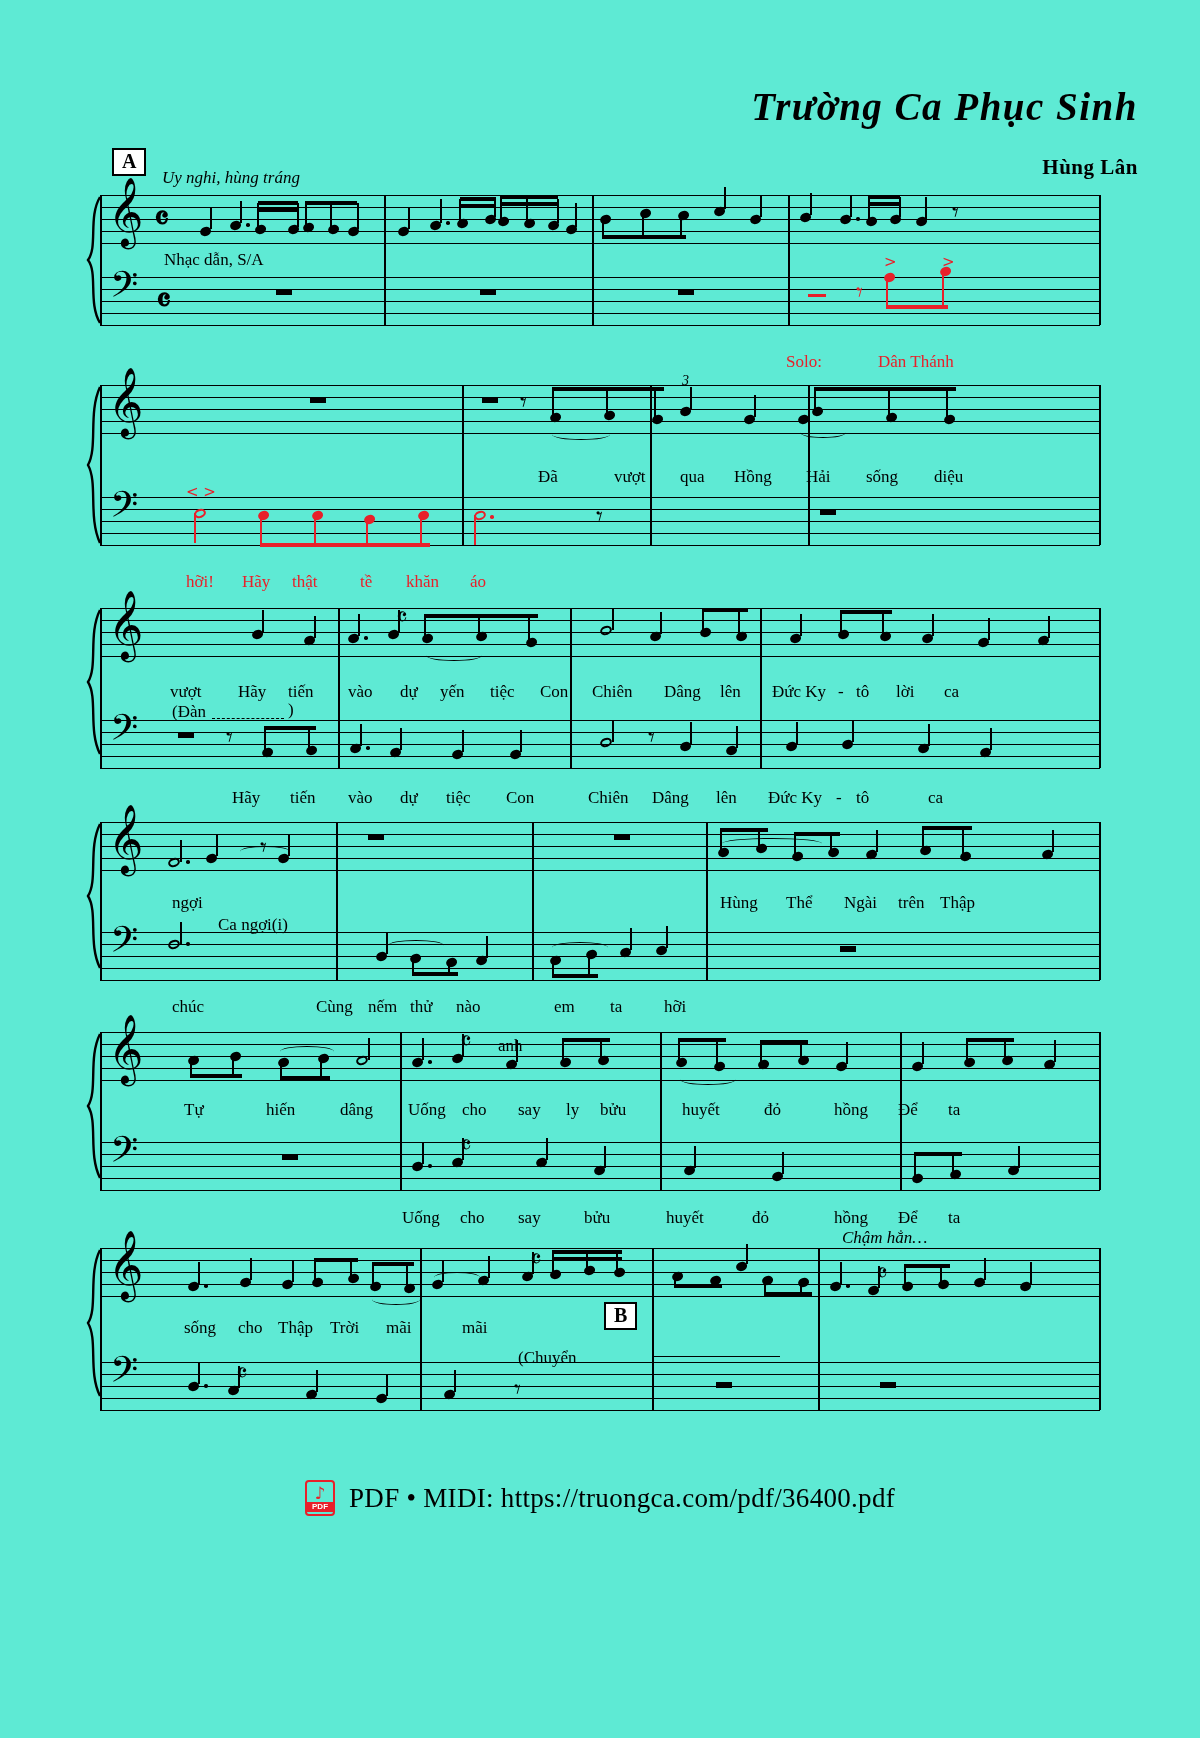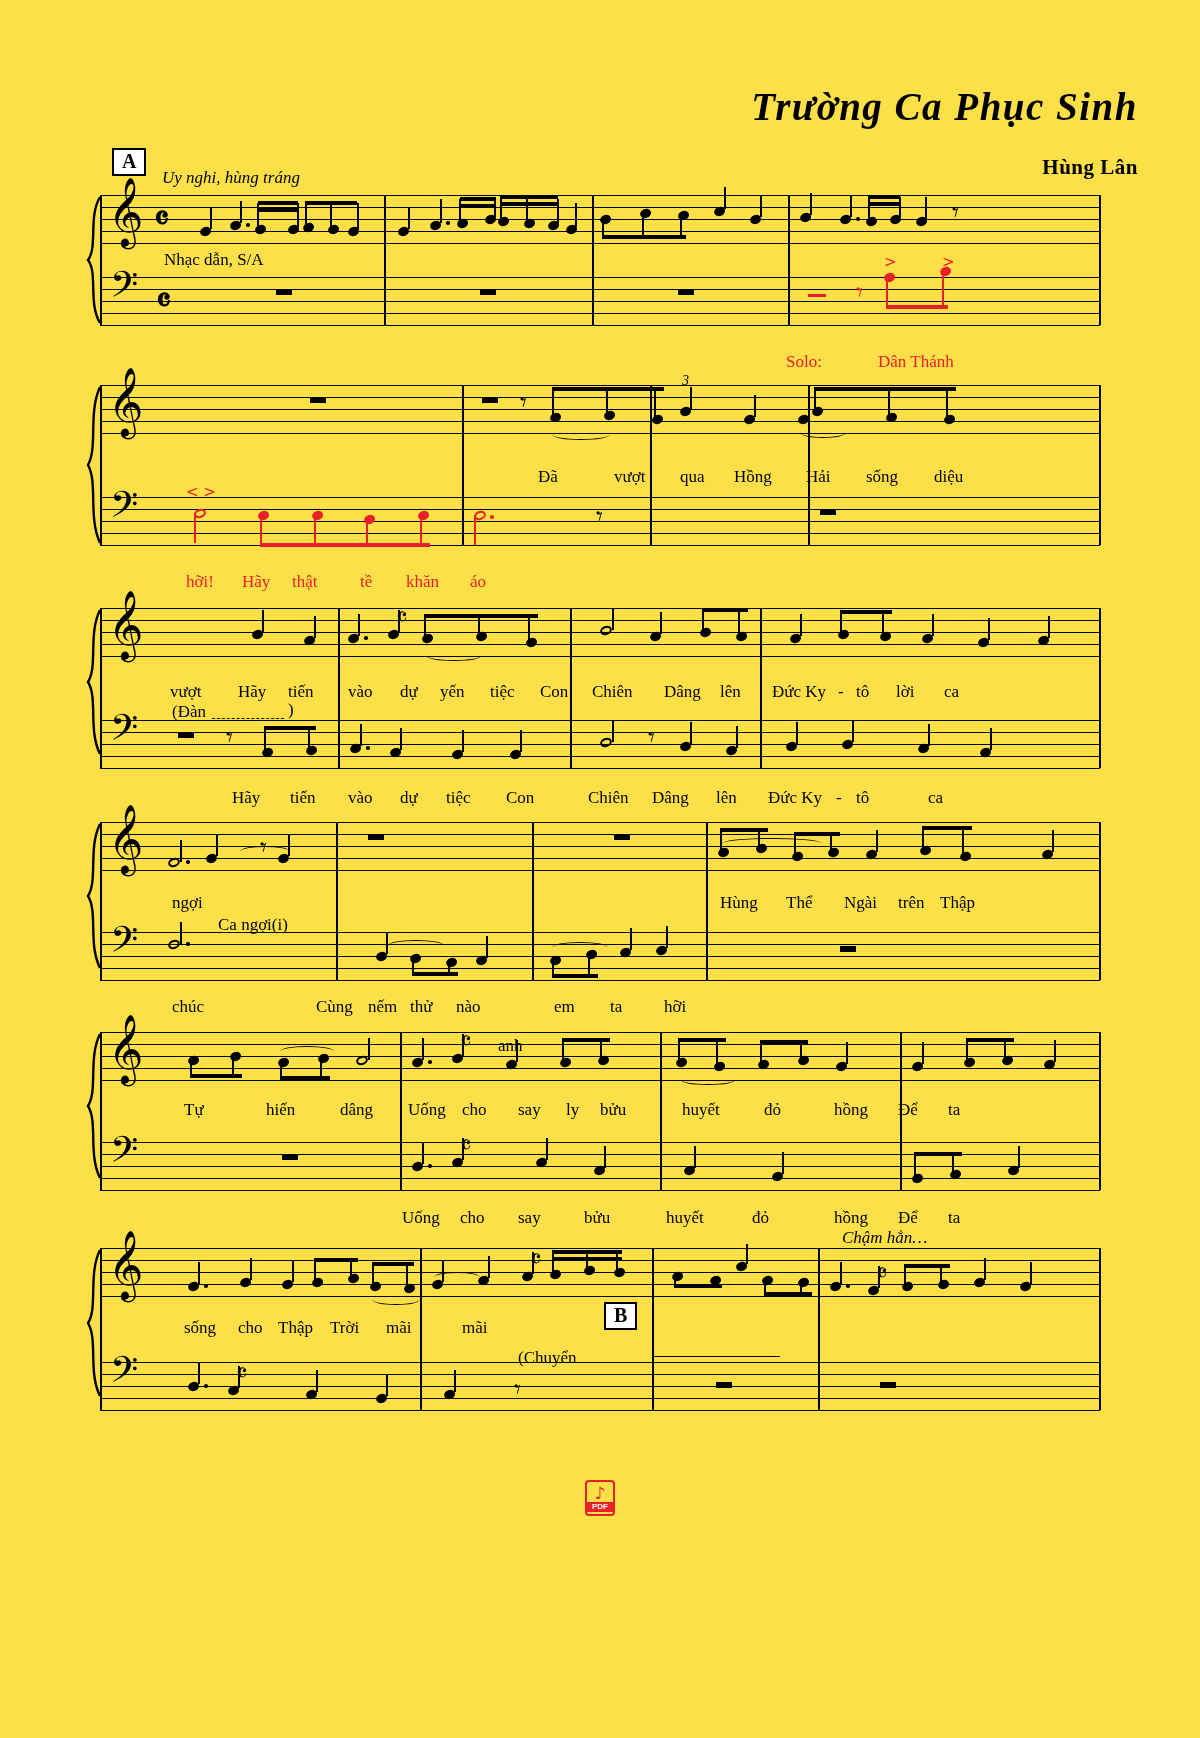--- a/index.html
+++ b/index.html
@@ -11,21 +11,21 @@
     width: 1200px;
     height: 1738px;
     position: relative;
     font-family: "Liberation Serif", serif;
     color: #000;
     overflow: hidden;
   }
   .page {
     position: absolute;
     inset: 0;
-    background: #fde047;
+    background: #5eead4;
   }
 
   
   .title {
     position: absolute;
     right: 62px;
     top: 84px;
     font-family: "Liberation Serif", serif;
     font-style: italic;
     font-weight: bold;
@@ -1014,15 +1014,16 @@
   <div class="smalltext" style="left:518px; top:1348px;">(Chuyển</div>
   <div class="dashline" style="left:588px; top:1362px; width:58px;"></div>
   <div class="solidline" style="left:652px; top:1356px; width:128px;"></div>
   <div class="dashline" style="left:790px; top:1362px; width:200px;"></div>
 
   <div class="footer">
     <div class="pdf-icon">
       <div class="pdf-glyph">♪</div>
       <div class="pdf-label">PDF</div>
     </div>
+    <div class="footer-text">PDF • MIDI: https://truongca.com/pdf/36400.pdf</div>
   </div>
 
 </div>
 
 </body></html>

